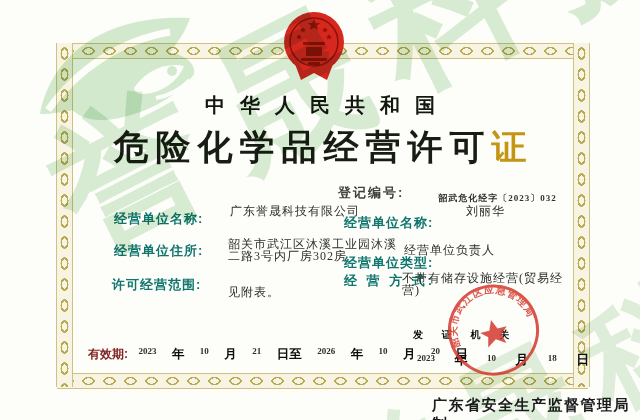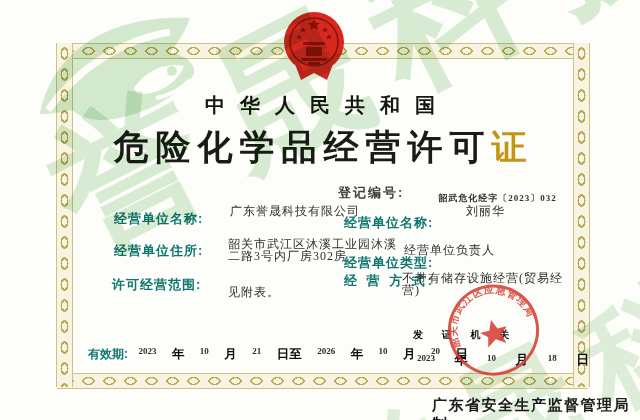--- a/index.html
+++ b/index.html
@@ -78,21 +78,21 @@
   .val-scope{left:228px;top:286px;}
   .lbl-person{left:344px;top:214px;}
   .val-person{left:450px;top:205px;margin-left:16px;}
   .lbl-type{left:344px;top:245px;margin-top:9px;}
   .val-type{left:404px;top:244px;}
   .lbl-mode{left:344px;top:272px;letter-spacing:3px;}
   .val-mode{left:402px;top:272px;width:170px;}
 
   
   .validity{position:absolute;left:88px;top:344px;z-index:4;white-space:nowrap;}
-  .validity .vl{font-size:12px;font-weight:bold;color:#0f766e;}
+  .validity .vl{font-size:12px;font-weight:bold;color:#7f1d1d;}
   .validity .num{font-family:"Liberation Serif","DejaVu Serif",serif;
     font-size:9px;font-weight:600;color:#2e2d29;position:relative;top:-4px;margin:0 6px;}
   .validity .cjk{font-size:12.5px;font-weight:bold;color:#0b0b0b;margin:0 5px;}
 
   .authority{position:absolute;left:413px;top:328px;z-index:4;
     font-size:10px;font-weight:bold;color:#0b0b0b;letter-spacing:8px;white-space:nowrap;}
   .issue-date{position:absolute;left:410px;top:350px;z-index:4;white-space:nowrap;}
   .issue-date .num{font-family:"Liberation Serif","DejaVu Serif",serif;
     font-size:9px;font-weight:600;color:#2e2d29;position:relative;top:-3px;margin:0 7px;}
   .issue-date .cjk{font-size:13px;font-weight:bold;color:#0b0b0b;margin:0 8px;}

